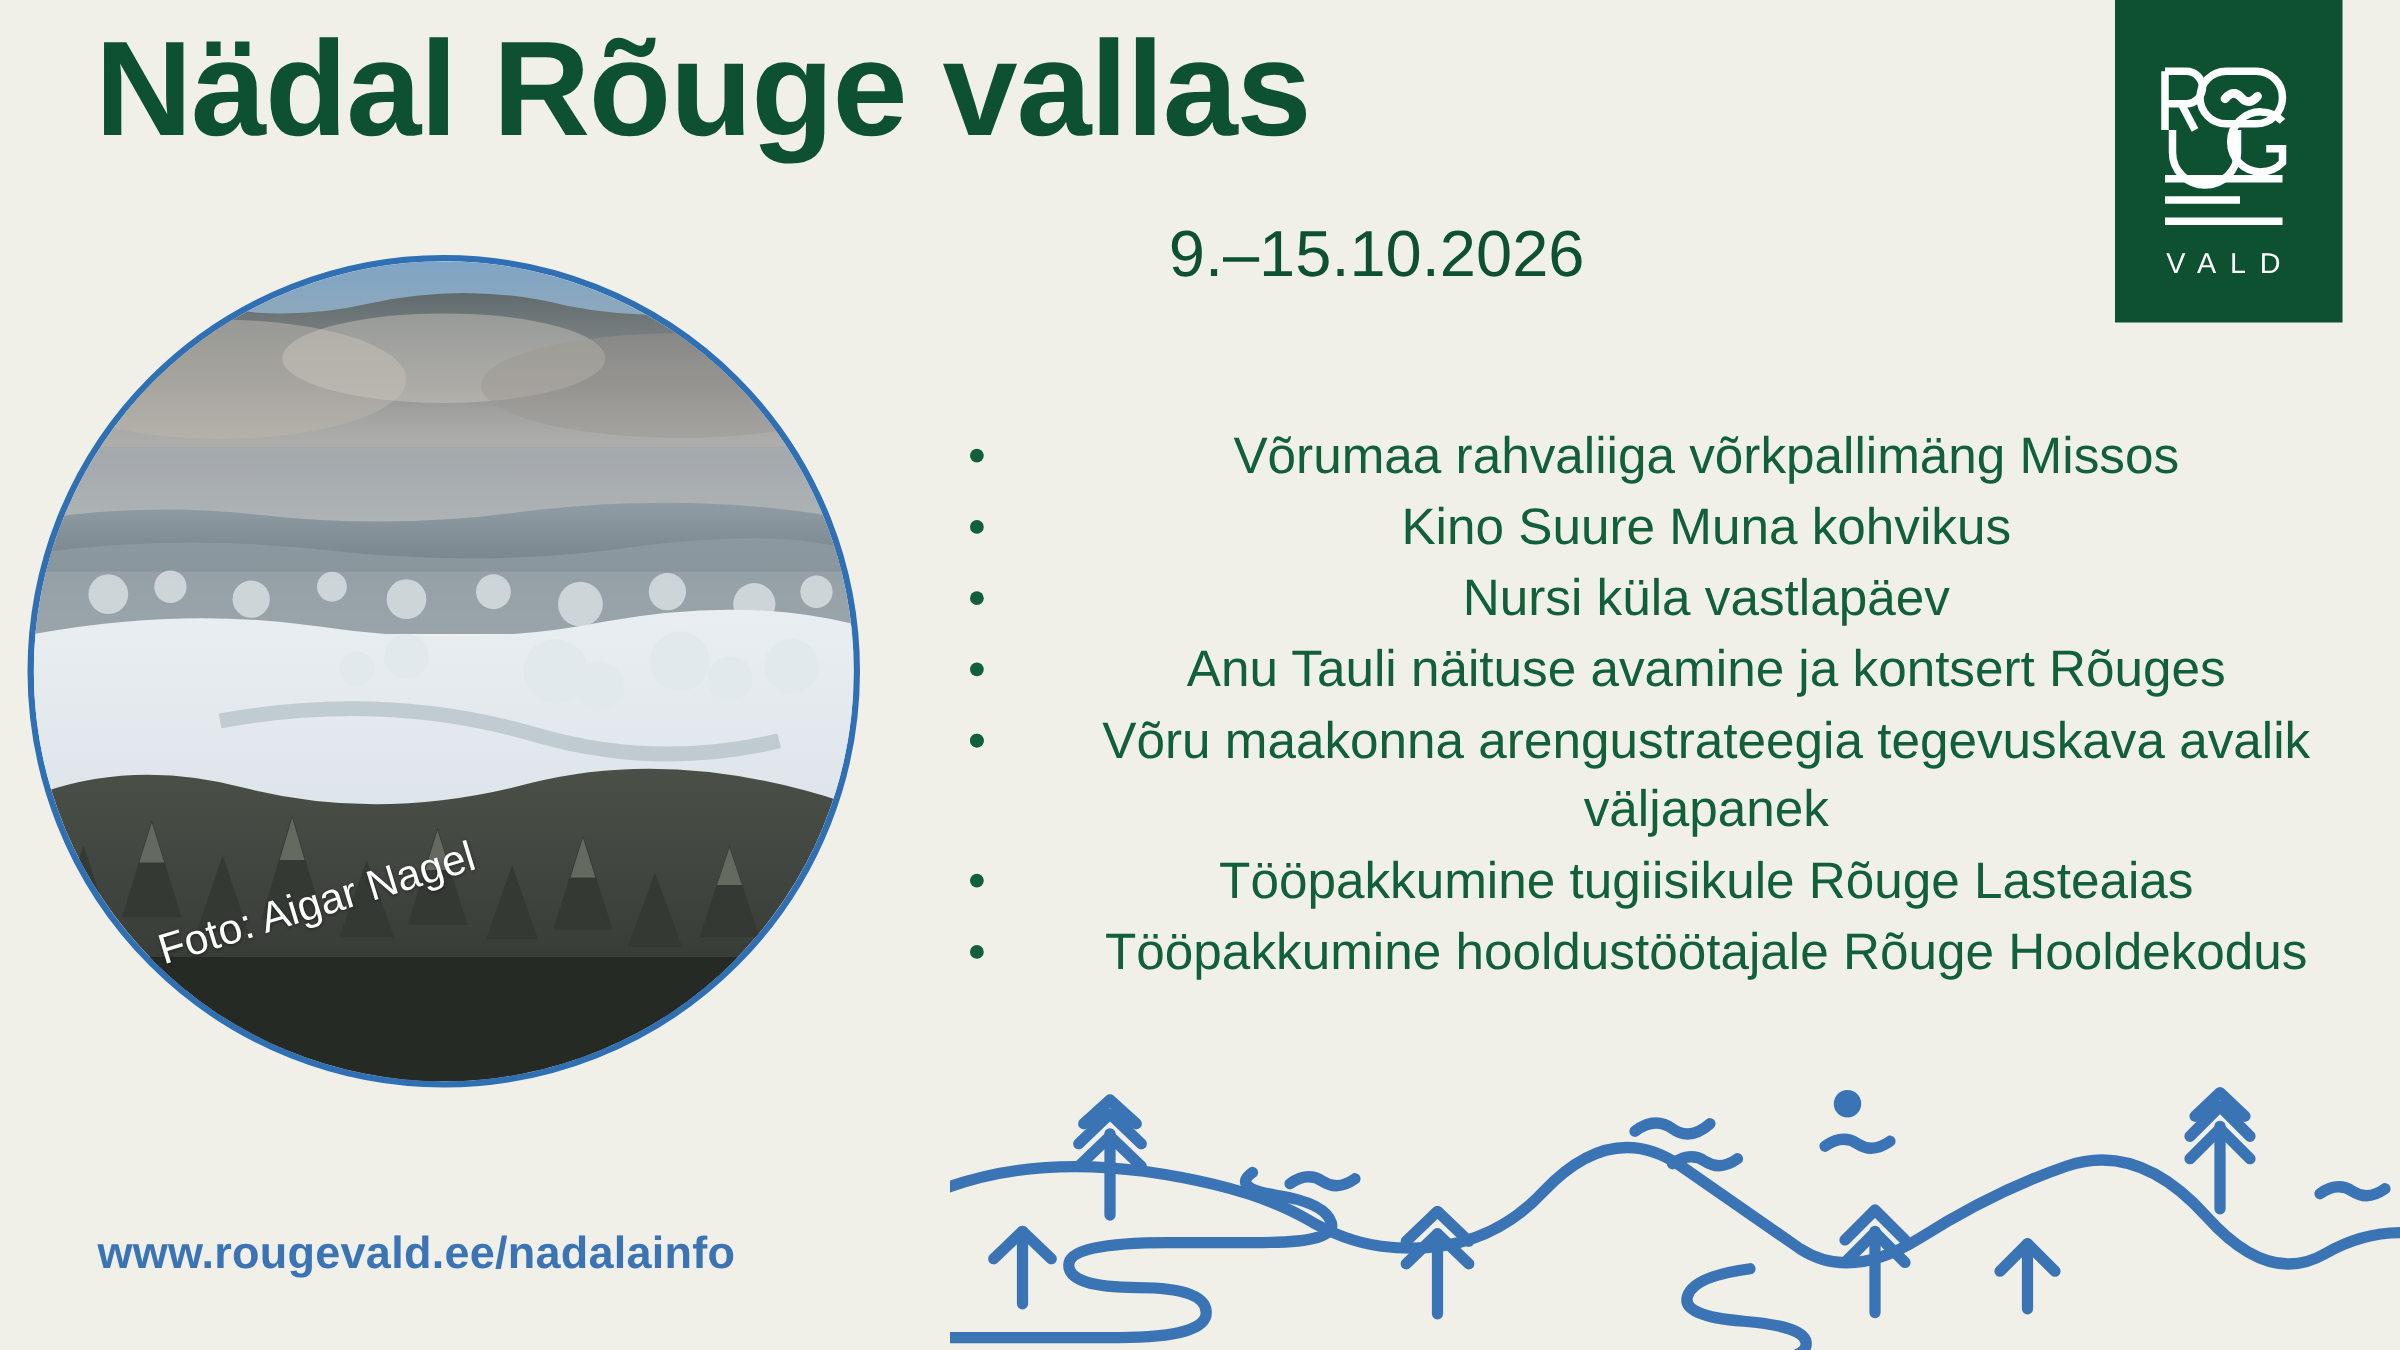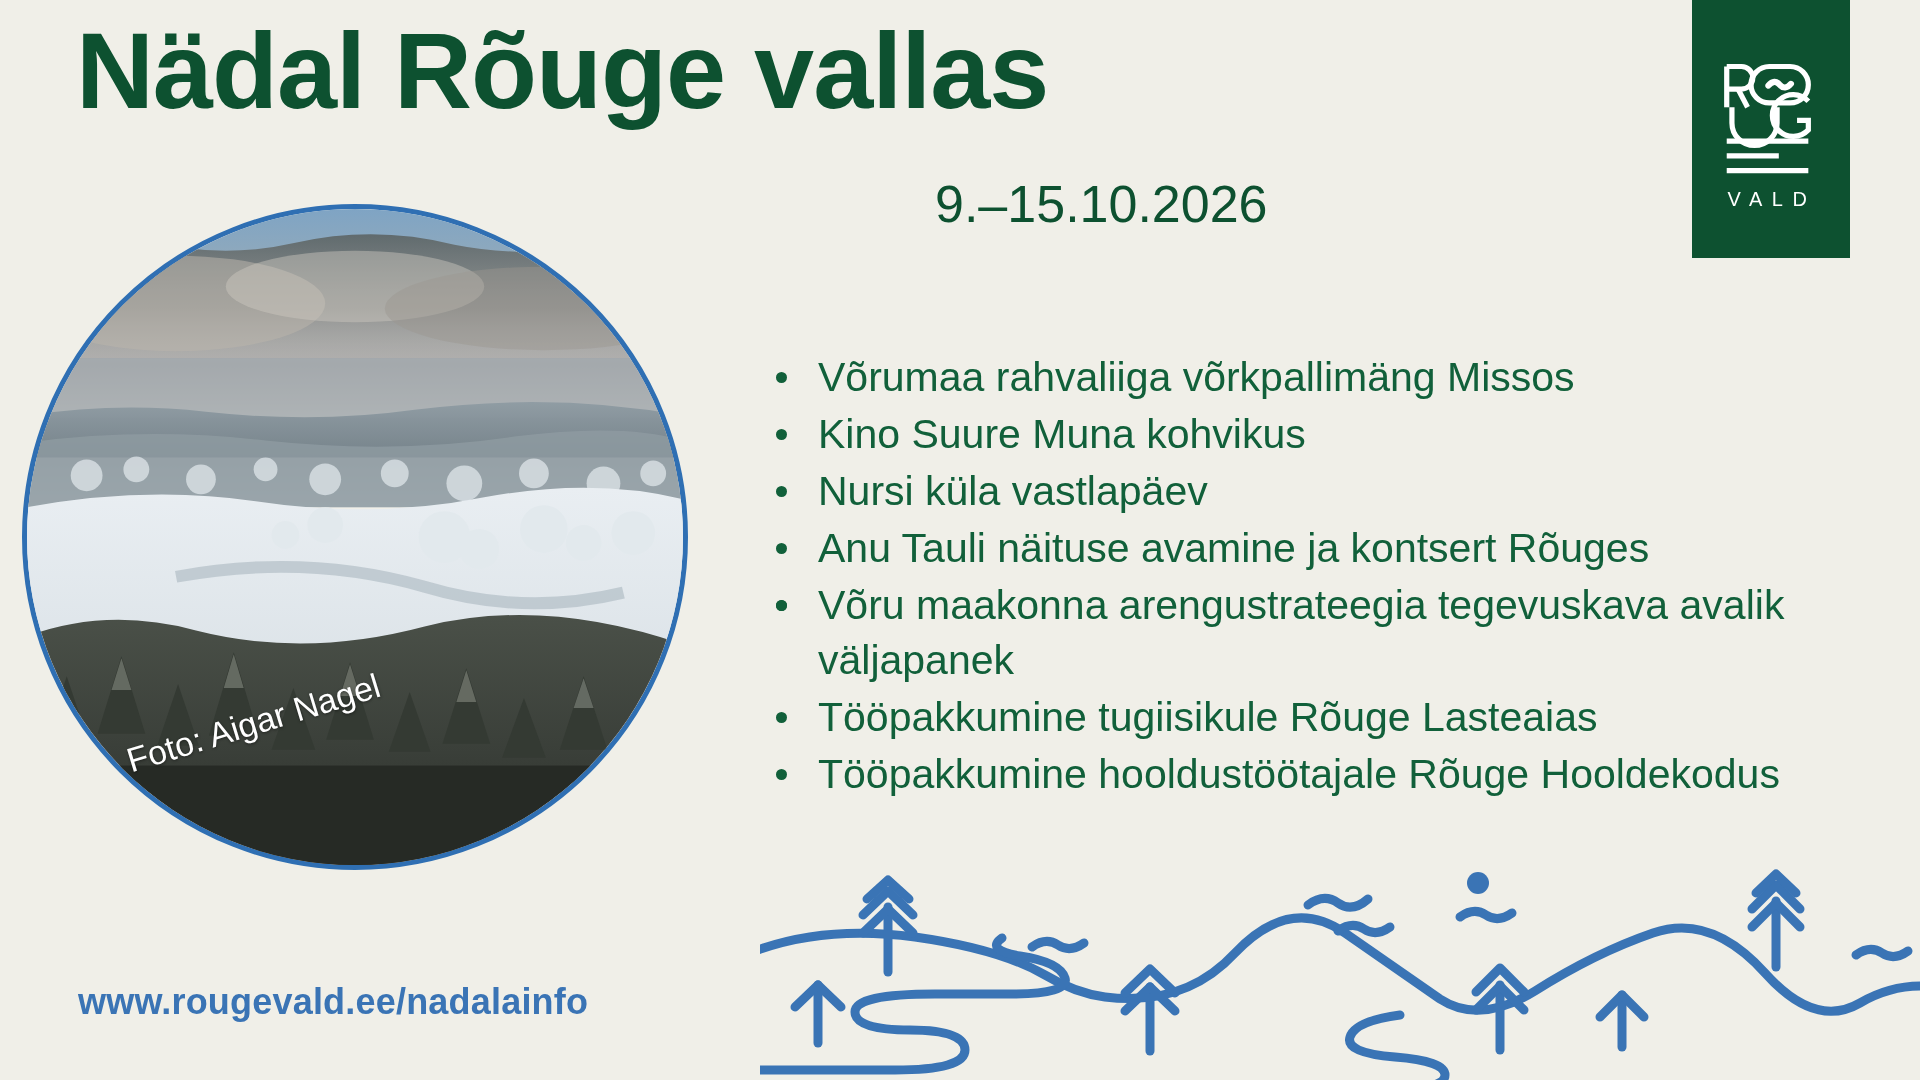--- a/index.html
+++ b/index.html
@@ -3,21 +3,21 @@
 <meta charset="utf-8">
 <style>
   html,body{margin:0;padding:0;}
   body{
     width:1920px;height:1080px;overflow:hidden;
     background:#f0efe8;
     font-family:"Liberation Sans",sans-serif;
     position:relative;
     -webkit-font-smoothing:antialiased;
   }
-  .poster{position:absolute;inset:0;background:#f0efe8;}
+  .poster{position:absolute;inset:0;background:#f0efe8;text-align:center;}
 
   
   .title{
     position:absolute;left:76px;top:14px;
     font-size:108px;line-height:1.05;
     font-weight:bold;
     color:#0d5130;
     letter-spacing:-1px;
     white-space:nowrap;
   }
@@ -26,21 +26,21 @@
     font-size:52px;line-height:1;
     color:#0d5130;
     font-weight:400;
     letter-spacing:0px;
     white-space:nowrap;
   }
 
   
   .logo{
     position:absolute;left:1692px;top:0px;
-    width:158px;height:258px;
+    width:182px;height:258px;
     background:#0d5130;
   }
   .logo svg{display:block;width:100%;height:100%;}
 
   
   .photo-wrap{
     position:absolute;left:22px;top:204px;
     width:666px;height:666px;
     border-radius:50%;
     border:5px solid #2f6fb3;
@@ -55,21 +55,21 @@
     color:#ffffff;
     transform:rotate(-17deg);
     transform-origin:left center;
     white-space:nowrap;
     text-shadow:0 1px 3px rgba(0,0,0,.45);
     pointer-events:none;
   }
 
   
   .list{
-    position:absolute;left:772px;top:350px;
+    position:absolute;left:772px;top:337px;
     width:1140px;
     color:#11603a;
     font-size:41px;
     line-height:55px;
   }
   .list .item{
     position:relative;
     padding-left:46px;
     margin:0 0 2px 0;
   }

